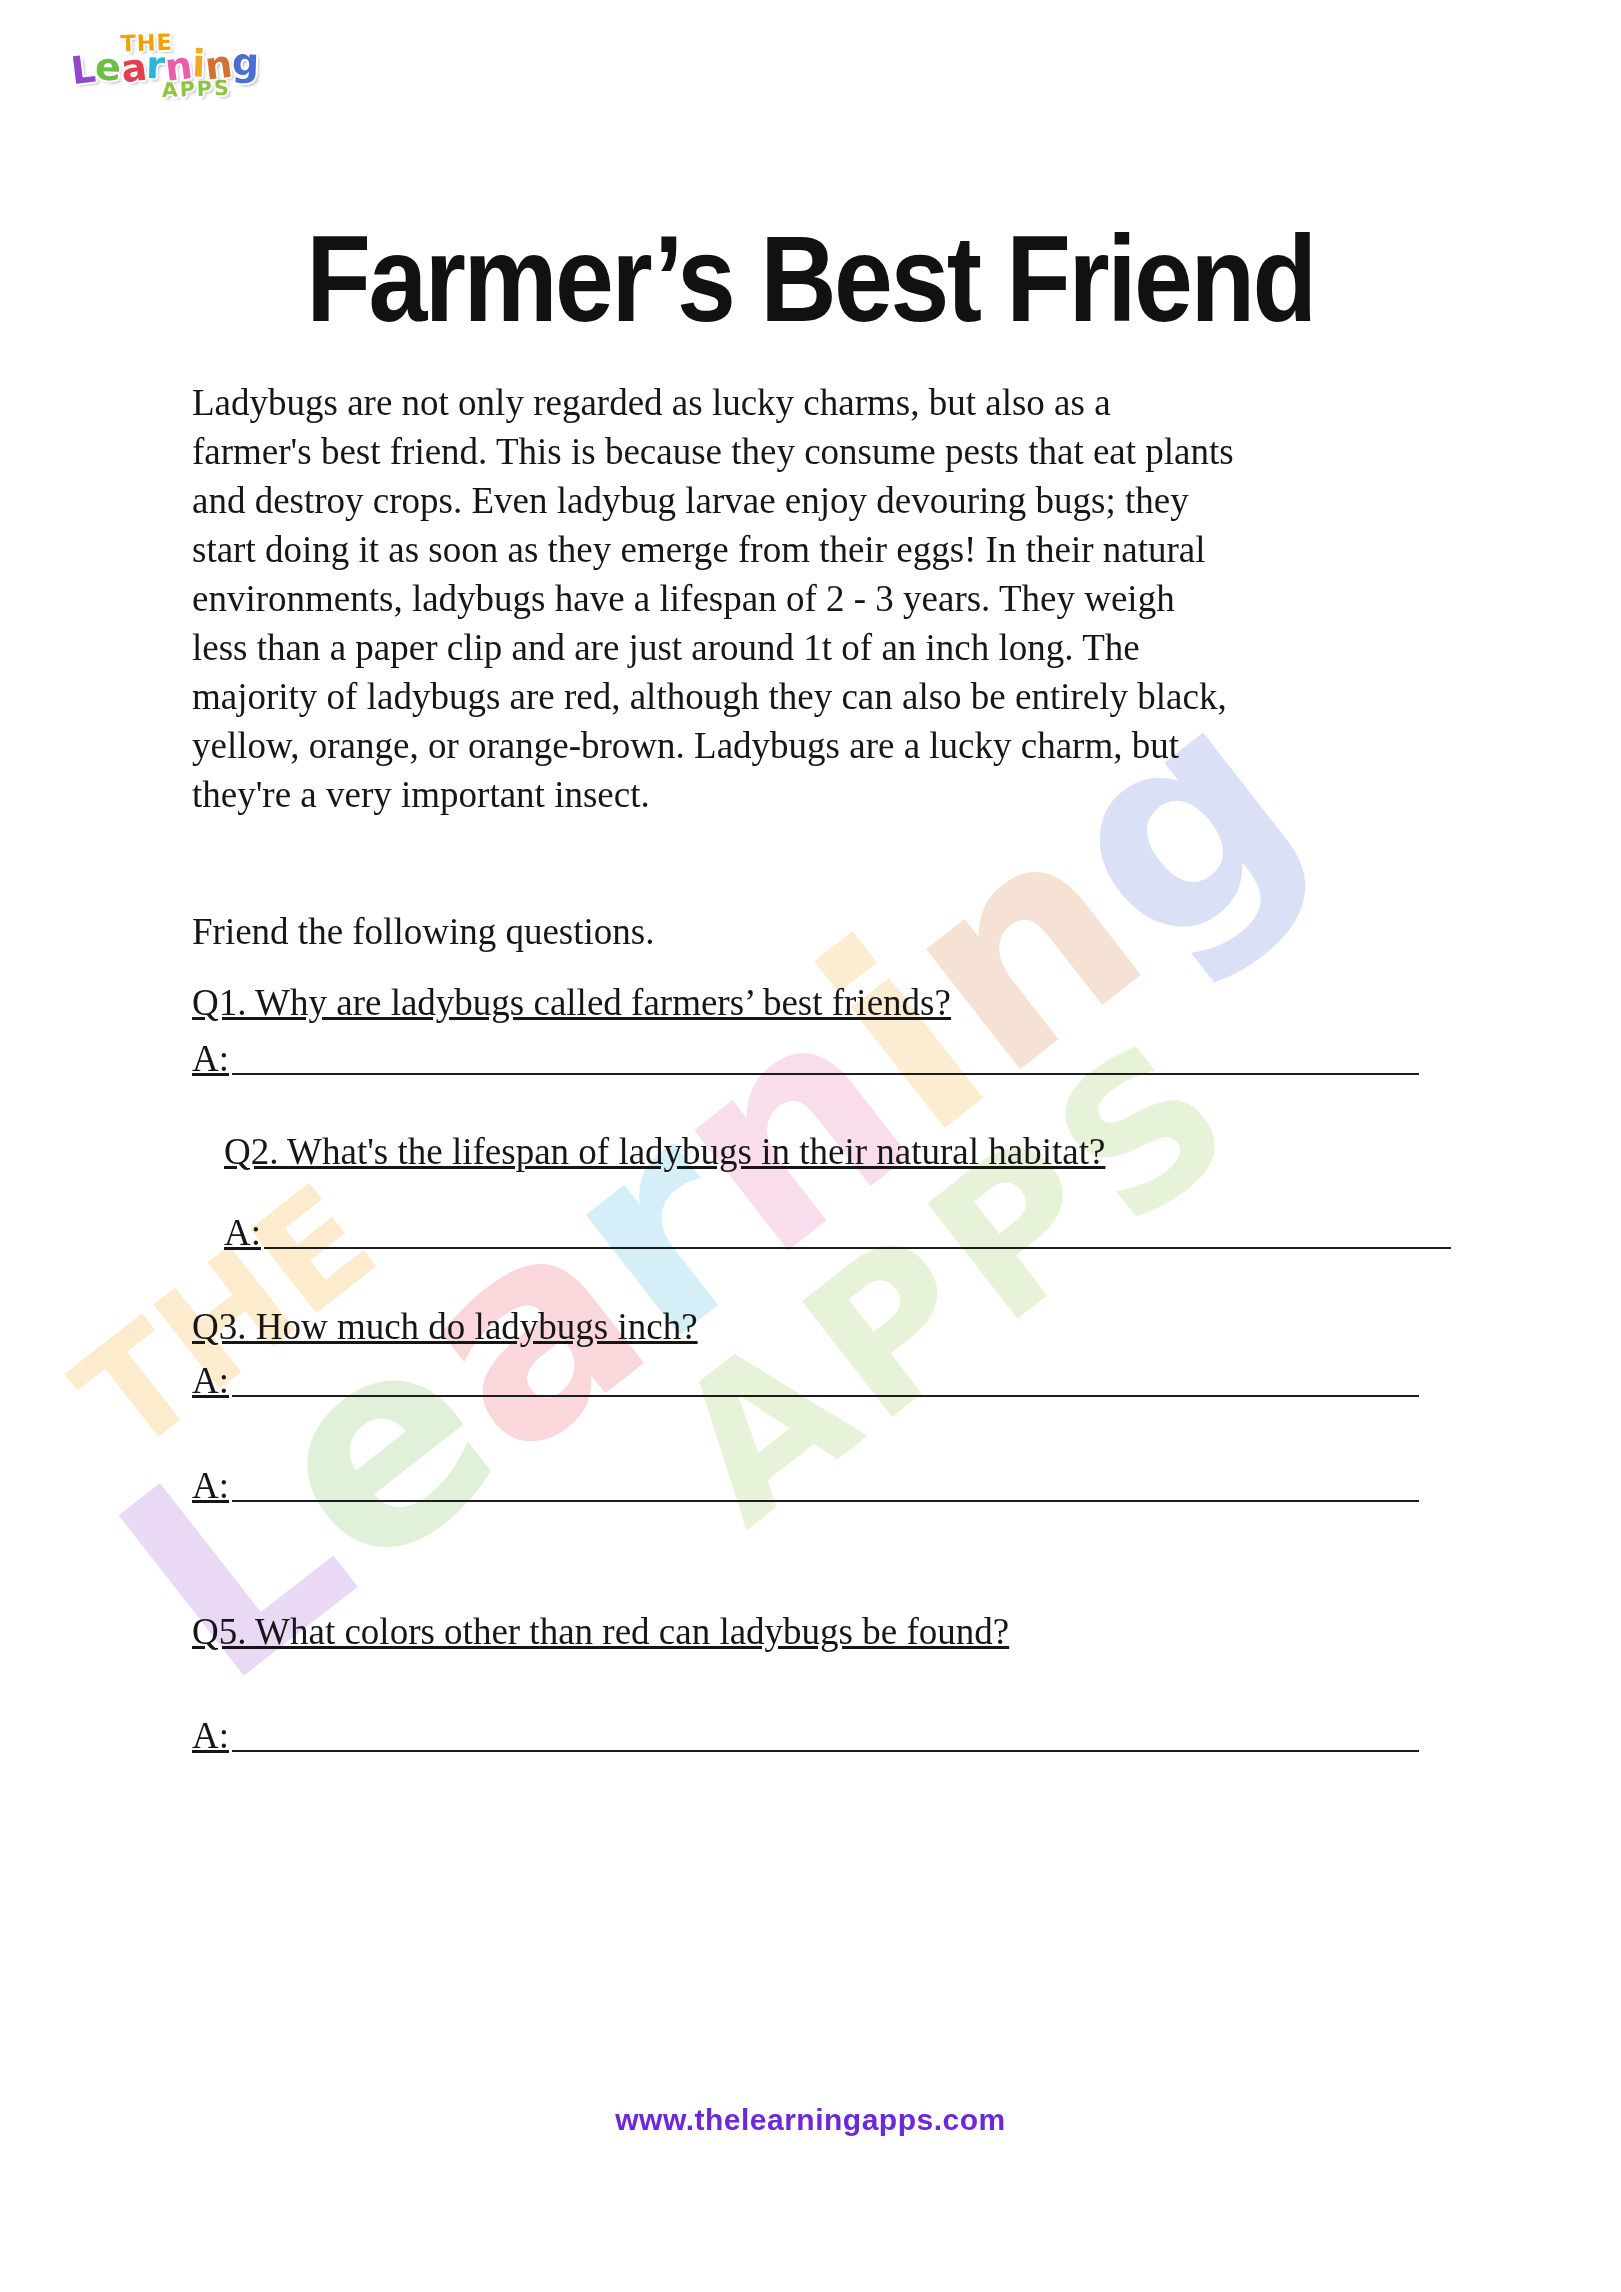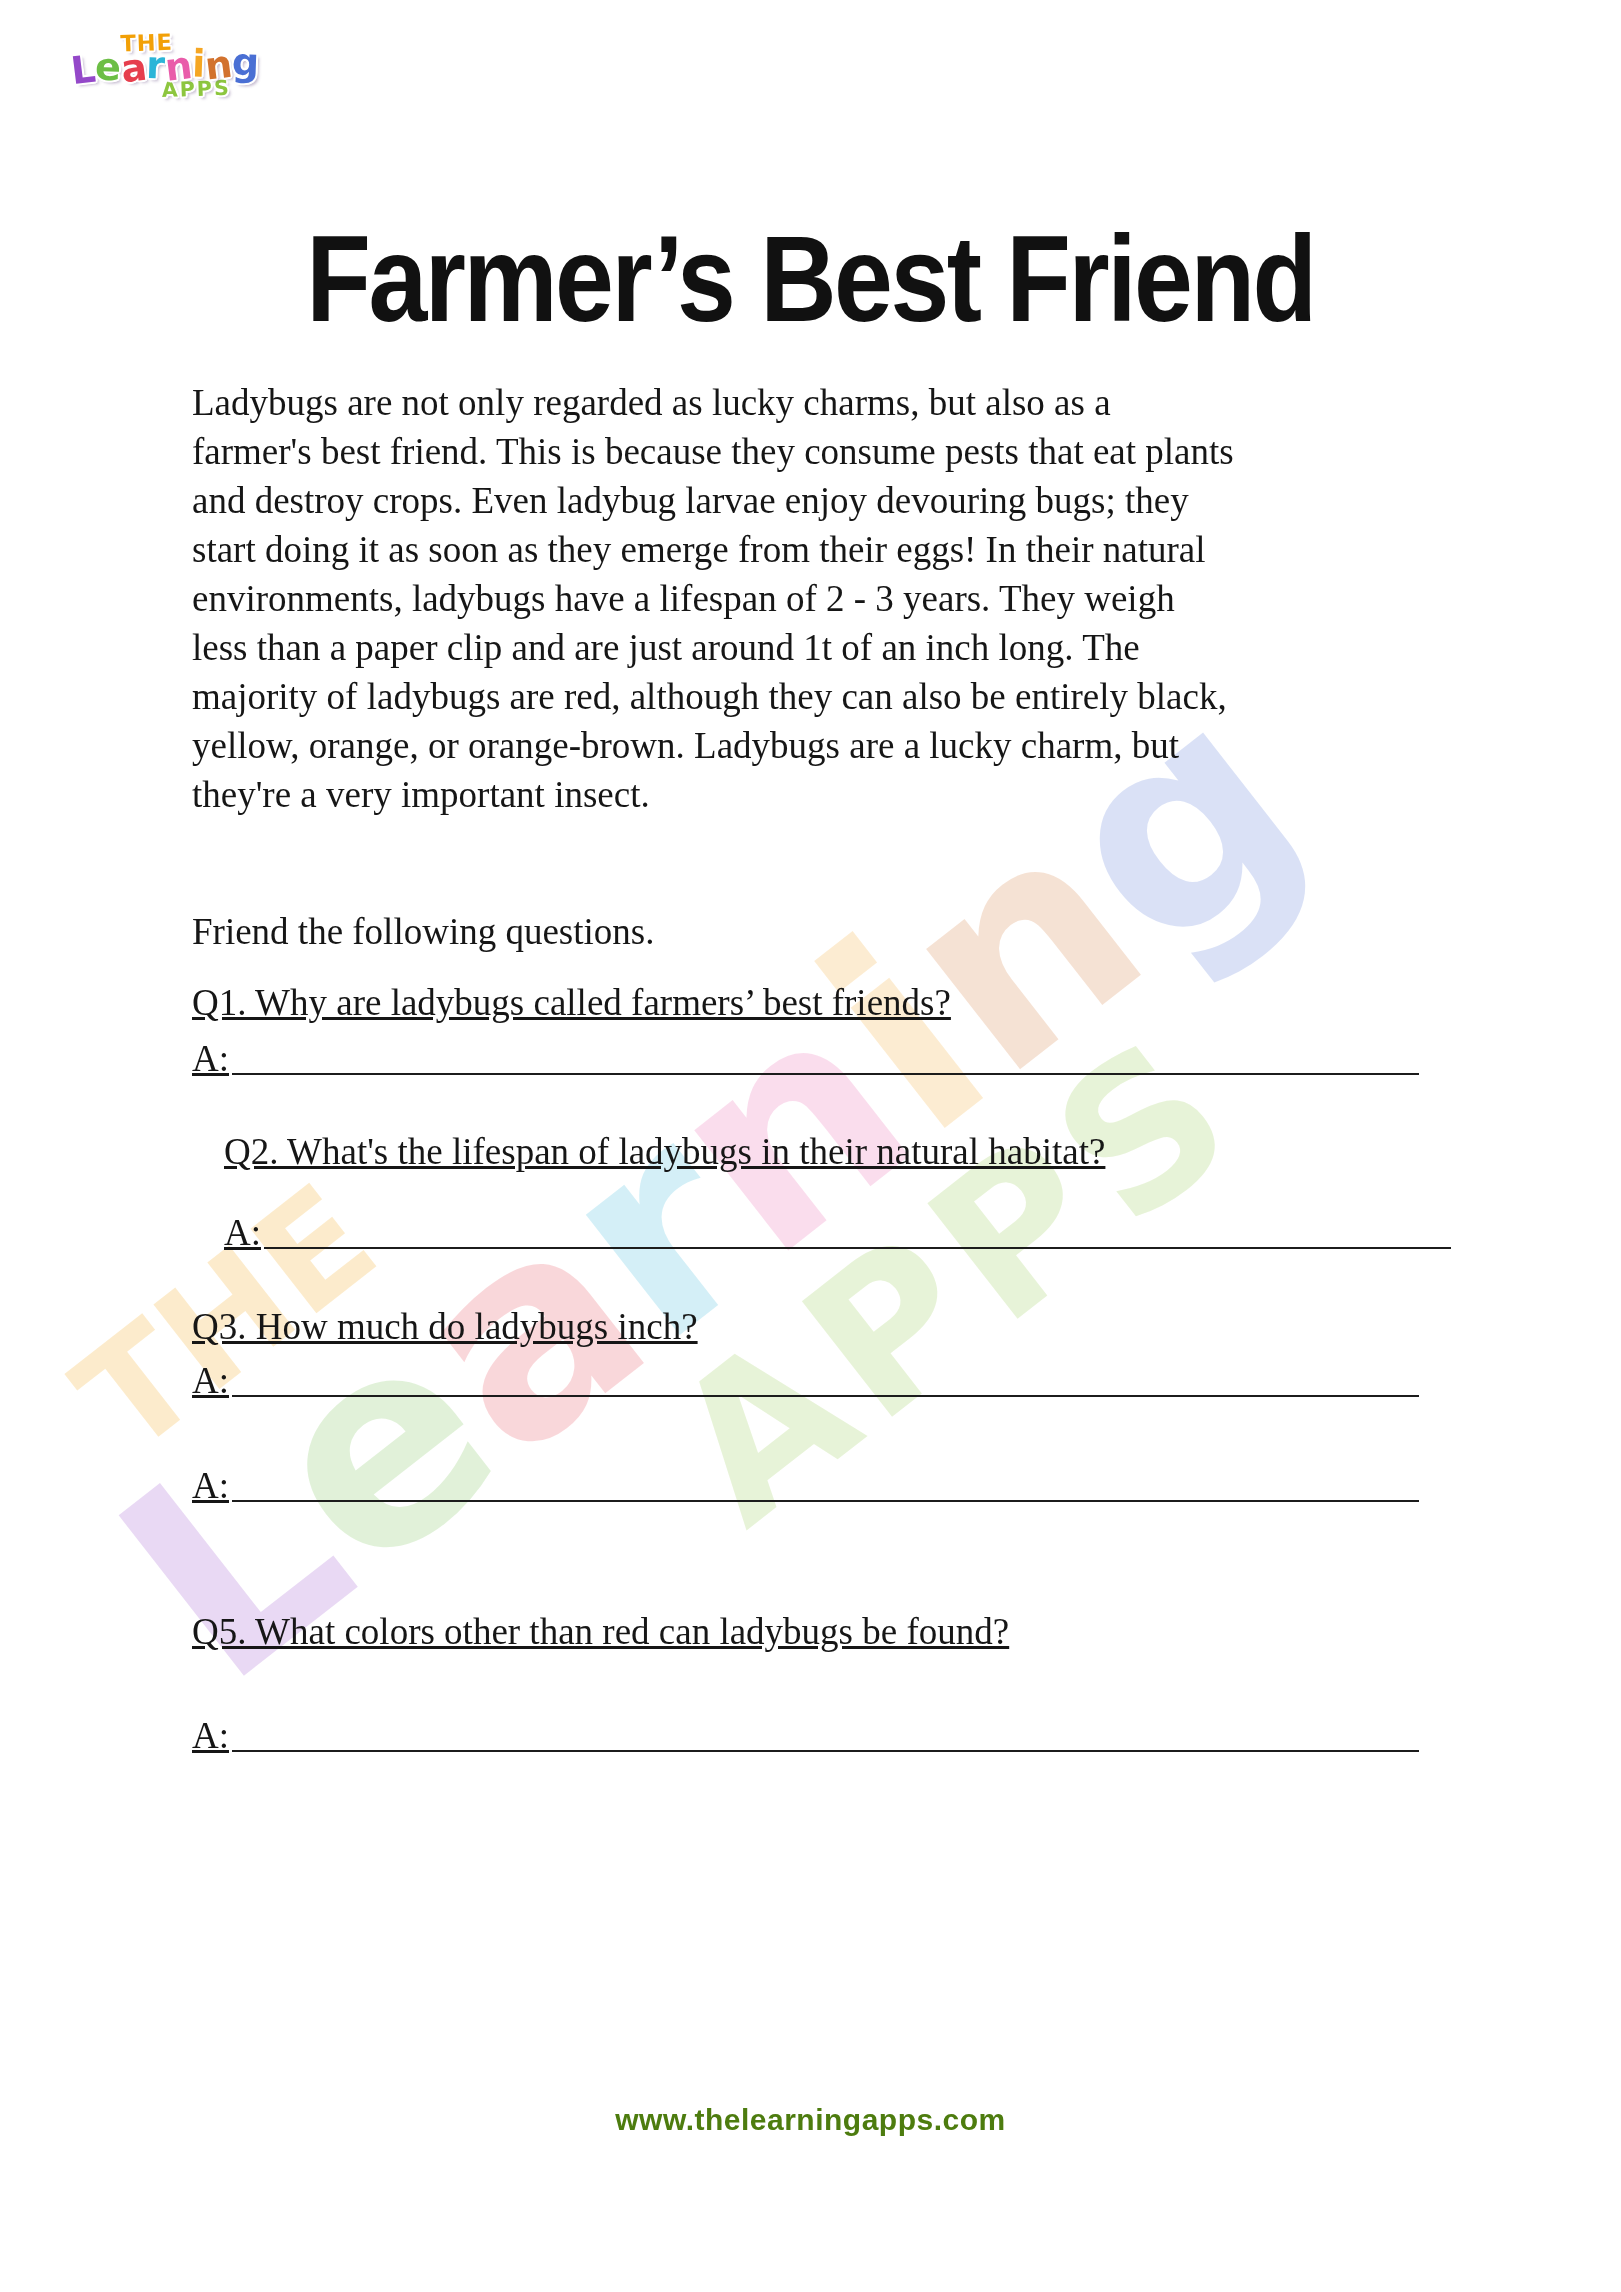--- a/index.html
+++ b/index.html
@@ -72,21 +72,21 @@
   }
   .qa.q1{top:978px;}  .qa.q1 .answer-row{margin-top:3.9px;}
   .qa.q2{top:1127px;margin-left:32px;} .qa.q2 .answer-row{margin-top:29px;}
   .qa.q3{top:1302px;} .qa.q3 .answer-row{margin-top:2px;}
   .qa.q4{top:1457px;} .qa.q4 .answer-row{margin-top:1px;}
   .qa.q5{top:1607px;} .qa.q5 .answer-row{margin-top:52px;}
   .footer{
     position:absolute;left:0;top:2103px;width:100%;
     text-align:center;
     font-family:"Liberation Sans", sans-serif;font-weight:bold;
-    font-size:30px;letter-spacing:0.5px;color:#4d7c0f;
+    font-size:30px;letter-spacing:0.5px;color:#6d28d9;
   }
 </style>
 </head>
 <body>
 
 <div class="page">
 
   <div class="watermark" aria-hidden="true">
     <span class="word w-the"><span class="ltr" style="color: rgb(242, 160, 7);">T</span><span class="ltr" style="color: rgb(242, 160, 7);">H</span><span class="ltr" style="color: rgb(242, 160, 7);">E</span></span>
     <span class="word w-learning"><span class="ltr" style="color: rgb(148, 72, 201);">L</span><span class="ltr" style="color: rgb(108, 190, 69);">e</span><span class="ltr" style="color: rgb(230, 62, 77);">a</span><span class="ltr" style="color: rgb(44, 181, 216);">r</span><span class="ltr" style="color: rgb(233, 92, 170);">n</span><span class="ltr" style="color: rgb(245, 166, 35);">i</span><span class="ltr" style="color: rgb(210, 114, 46);">n</span><span class="ltr" style="color: rgb(74, 111, 212);">g</span></span>

